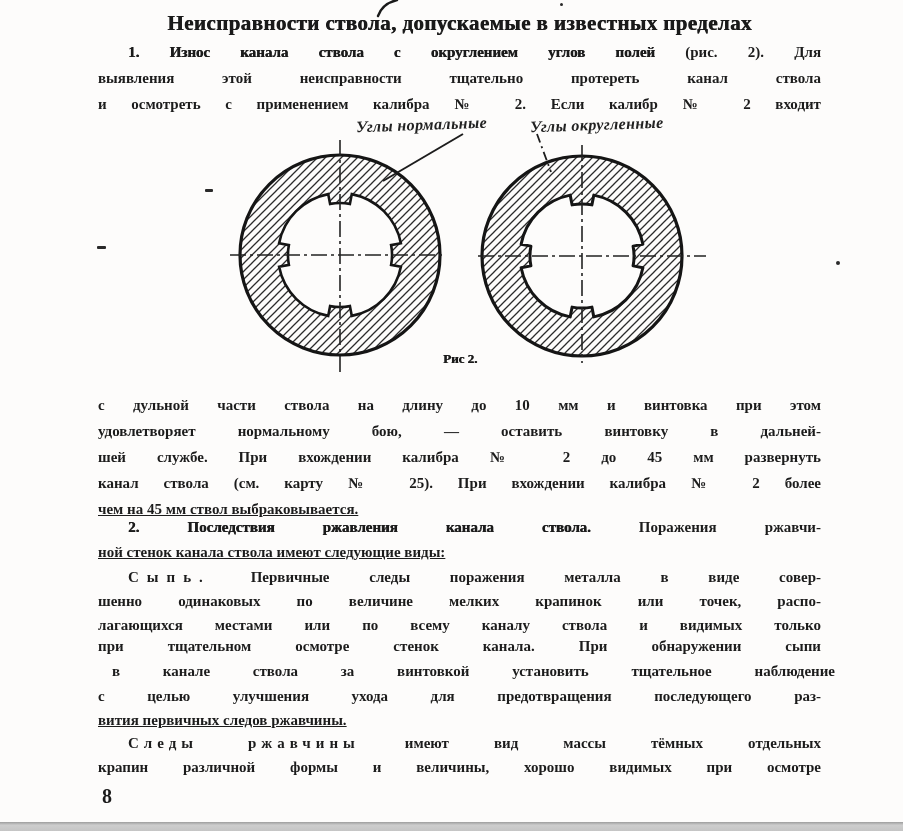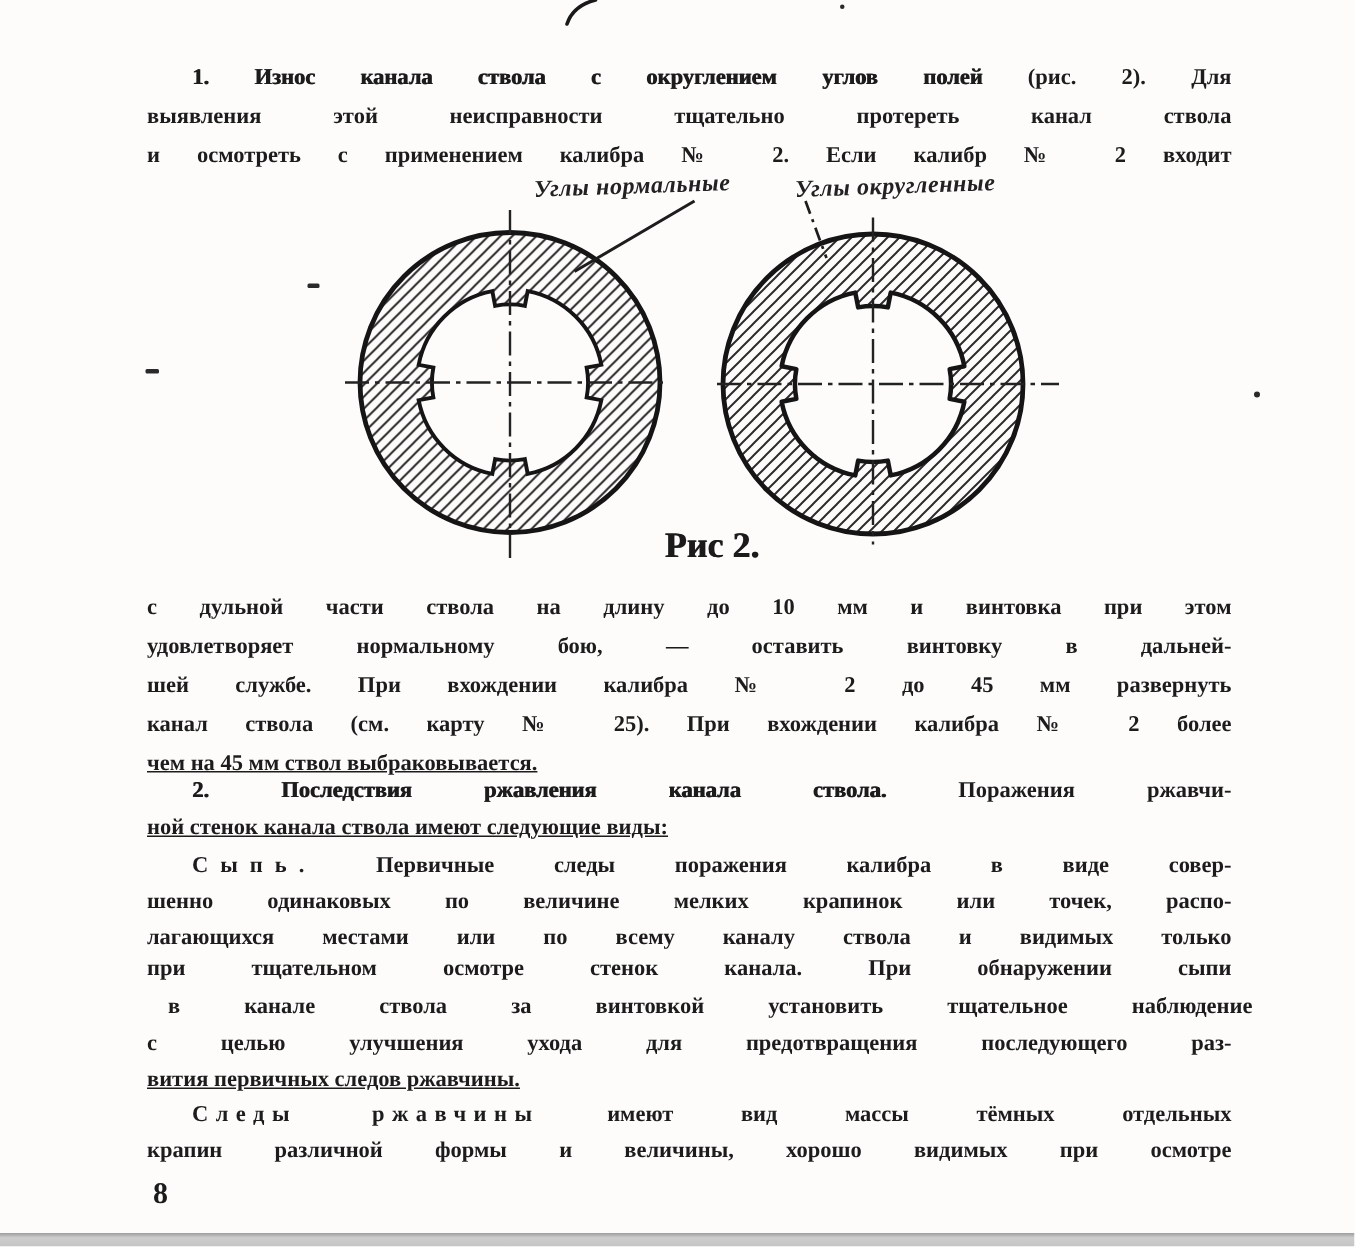--- a/index.html
+++ b/index.html
@@ -25,52 +25,53 @@
     text-align:center;font-weight:700;font-size:21px;color:#1a1a1a;
     text-shadow:0.6px 0 0 currentColor;letter-spacing:0.4px;
   }
   .fig-label{
     position:absolute;top:116px;
     font-style:italic;font-weight:700;font-size:16px;color:#222;
     transform:rotate(-2deg);letter-spacing:0.4px;white-space:nowrap;
   }
   #fig-caption{
     position:absolute;left:443px;top:351px;
-    font-weight:700;font-size:24px;color:#1b1b1b;
+    font-weight:700;font-size:13px;color:#1b1b1b;
     text-shadow:0.5px 0 0 currentColor;white-space:nowrap;
   }
   #page-number{
     position:absolute;left:102px;top:785px;
     font-weight:700;font-size:20px;color:#1b1b1b;
   }
   #bottom-bar{
     position:absolute;left:0;top:822px;width:903px;height:9px;
     background:linear-gradient(#9d9d9d,#cdcdcd 35%,#c5c5c5);
   }
   .speck{position:absolute;background:#2a2a2a;border-radius:1px;}
   svg{display:block;}
 </style>
 </head>
 <body>
 
 <div id="page">
 
+  <div id="doc-title">Неисправности ствола, допускаемые в известных пределах</div>
 
   <div id="text-layer">
       <div class="tline indent" style="top: 40px;"><span class="seg bold">1. Износ канала ствола с округлением углов полей</span><span class="seg regular"> (рис. 2). Для</span></div>
       <div class="tline" style="top: 66px;"><span class="seg regular">выявления этой неисправности тщательно протереть канал ствола</span></div>
       <div class="tline" style="top: 92px;"><span class="seg regular">и осмотреть с применением калибра № 2. Если калибр № 2 входит</span></div>
       <div class="tline" style="top: 393px;"><span class="seg regular">с дульной части ствола на длину до 10 мм и винтовка при этом</span></div>
       <div class="tline" style="top: 419px;"><span class="seg regular">удовлетворяет нормальному бою, — оставить винтовку в дальней-</span></div>
       <div class="tline" style="top: 445px;"><span class="seg regular">шей службе. При вхождении калибра № 2 до 45 мм развернуть</span></div>
       <div class="tline" style="top: 471px;"><span class="seg regular">канал ствола (см. карту № 25). При вхождении калибра № 2 более</span></div>
       <div class="tline nofill" style="top: 497px;"><span class="seg regular">чем на 45 мм ствол выбраковывается.</span></div>
       <div class="tline indent" style="top: 515px;"><span class="seg bold">2. Последствия ржавления канала ствола.</span><span class="seg regular"> Поражения ржавчи-</span></div>
       <div class="tline nofill" style="top: 540px;"><span class="seg regular">ной стенок канала ствола имеют следующие виды:</span></div>
-      <div class="tline indent" style="top: 565px;"><span class="seg spaced1">Сыпь.</span><span class="seg regular"> Первичные следы поражения калибра в виде совер-</span></div>
+      <div class="tline indent" style="top: 565px;"><span class="seg spaced1">Сыпь.</span><span class="seg regular"> Первичные следы поражения металла в виде совер-</span></div>
       <div class="tline" style="top: 589px;"><span class="seg regular">шенно одинаковых по величине мелких крапинок или точек, распо-</span></div>
       <div class="tline" style="top: 613px;"><span class="seg regular">лагающихся местами или по всему каналу ствола и видимых только</span></div>
       <div class="tline" style="top: 634px;"><span class="seg regular">при тщательном осмотре стенок канала. При обнаружении сыпи</span></div>
       <div class="tline" style="top: 659px; margin-left: 14px;"><span class="seg regular">в канале ствола за винтовкой установить тщательное наблюдение</span></div>
       <div class="tline" style="top: 684px;"><span class="seg regular">с целью улучшения ухода для предотвращения последующего раз-</span></div>
       <div class="tline nofill" style="top: 708px;"><span class="seg regular">вития первичных следов ржавчины.</span></div>
       <div class="tline indent" style="top: 731px;"><span class="seg spaced2">Следы ржавчины</span><span class="seg regular"> имеют вид массы тёмных отдельных</span></div>
       <div class="tline" style="top: 755px;"><span class="seg regular">крапин различной формы и величины, хорошо видимых при осмотре</span></div>
     </div>
 

